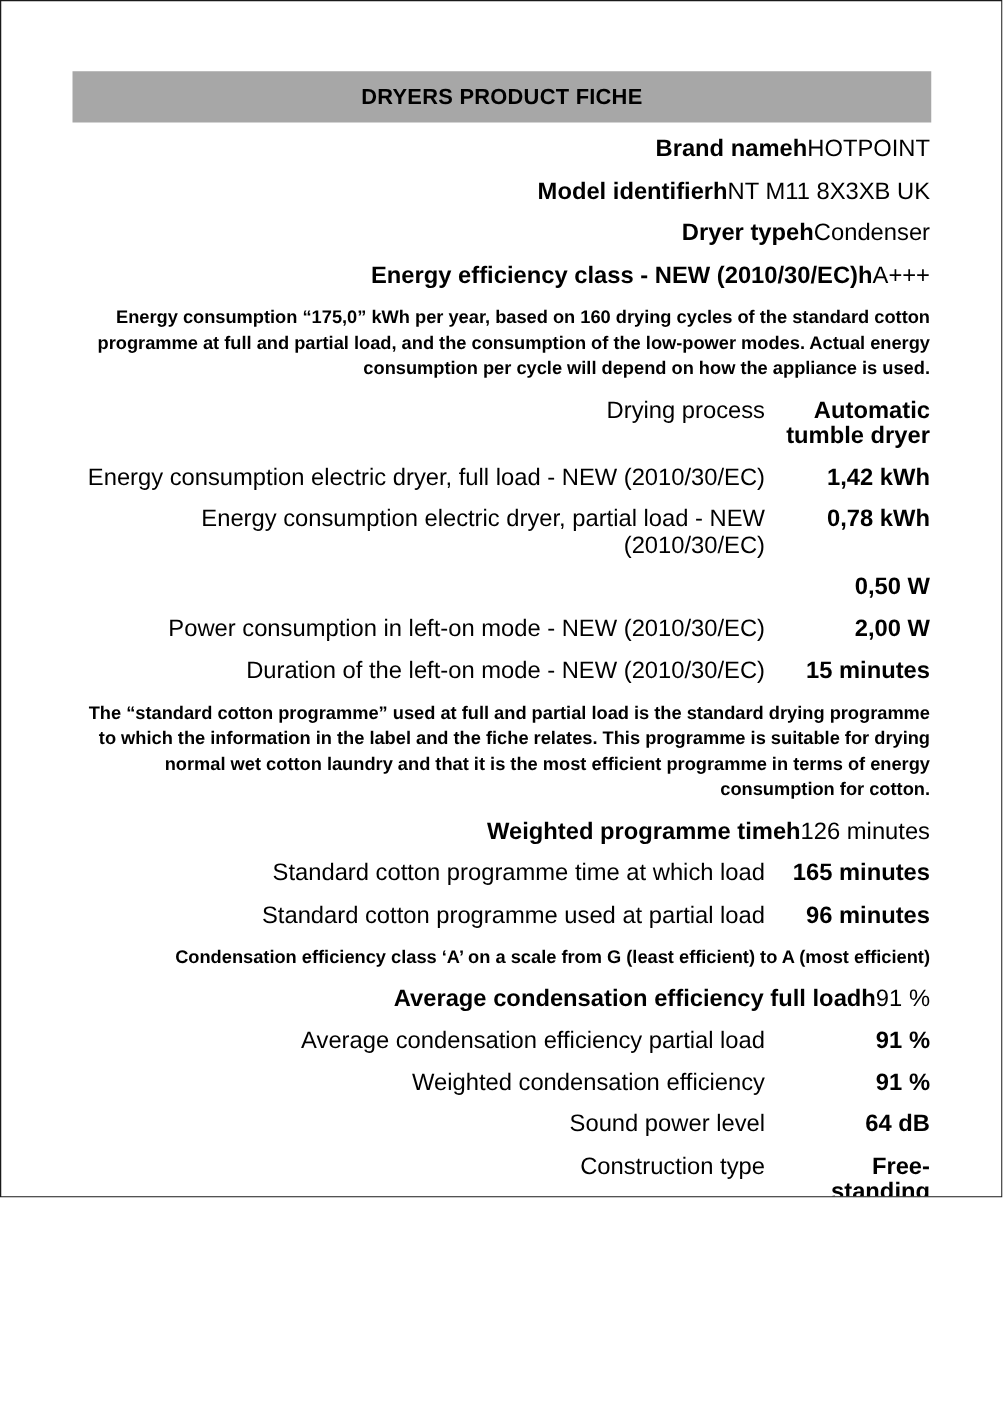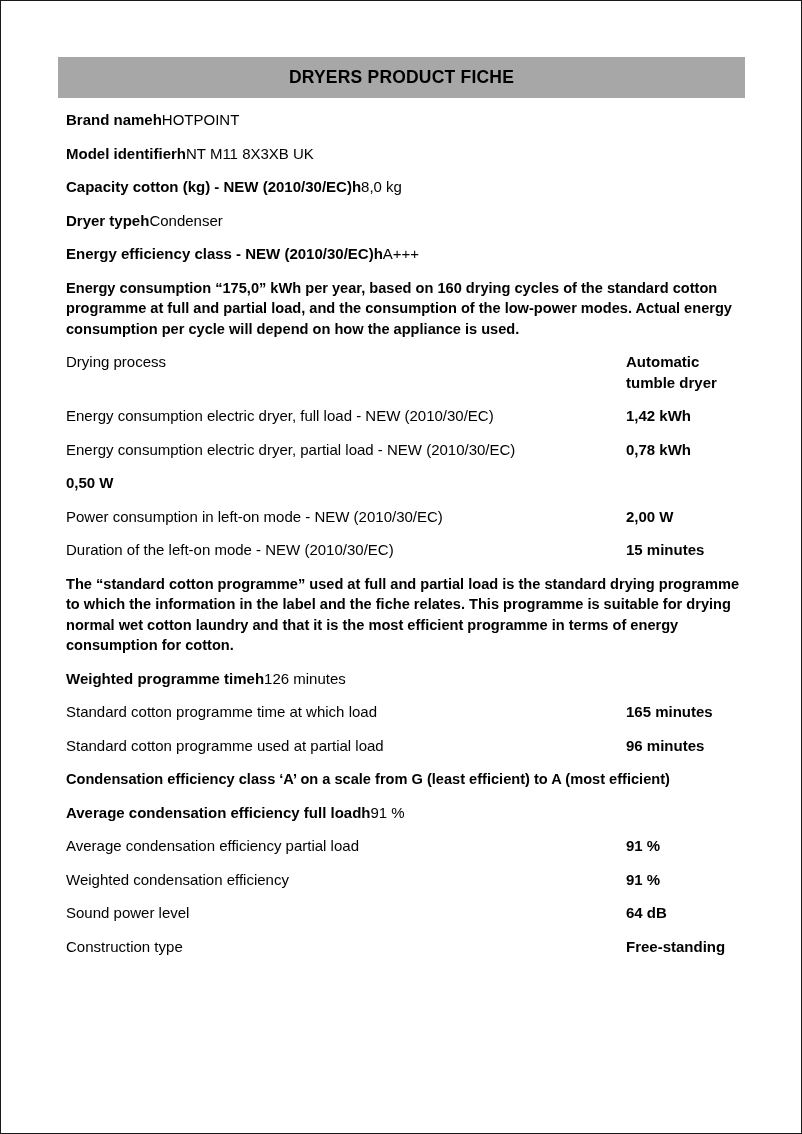--- a/index.html
+++ b/index.html
@@ -1,44 +1,45 @@
 <!DOCTYPE html>
 <html><head>
 <meta charset="utf-8">
 <style>
   html, body { margin: 0; padding: 0; background: #ffffff; }
   .page {
     width: 802px;
-    height: 1134px;
+    height: 958px;
     box-sizing: border-box;
     background: #ffffff;
     border: 1px solid #1a1a1a;
     font-family: "Liberation Sans", sans-serif;
     color: #000000;
     overflow: hidden;
+    text-align: right;
   }
   .header-bar {
     margin: 56px 56px 0 57px;
     height: 41px;
     background: #a7a7a7;
     display: flex;
     align-items: center;
     justify-content: center;
   }
   .header-title {
     font-weight: bold;
     font-size: 17.5px;
     letter-spacing: 0.2px;
     color: #000000;
   }
   .content {
     padding: 12px 57px 0 65px;
   }
   .row {
-    font-size: 15px;
+    font-size: 19px;
     line-height: 20.5px;
     margin-bottom: 13px;
   }
   .inline-row .label { font-weight: bold; }
   .inline-row .value { font-weight: normal; }
   .twocol-row { display: flex; }
   .twocol-row .label {
     font-weight: normal;
     flex: 0 0 560px;
     box-sizing: border-box;
@@ -63,21 +64,20 @@
   <div class="header-bar" style="background: rgb(167, 167, 167);">
     <div class="header-title">DRYERS PRODUCT FICHE</div>
   </div>
 
   <div class="content">
 
     <div class="row inline-row"><span class="label">Brand nameh</span><span class="value">HOTPOINT</span></div>
 
     <div class="row inline-row"><span class="label">Model identifierh</span><span class="value">NT M11 8X3XB UK</span></div>
 
-    <div class="row inline-row"><span class="label">Capacity cotton (kg) - NEW (2010/30/EC)h</span><span class="value">8,0 kg</span></div>
 
     <div class="row inline-row"><span class="label">Dryer typeh</span><span class="value">Condenser</span></div>
 
     <div class="row inline-row"><span class="label">Energy efficiency class - NEW (2010/30/EC)h</span><span class="value">A+++</span></div>
 
     <div class="paragraph">Energy consumption “175,0” kWh per year, based on 160 drying cycles of the standard cotton programme at full and partial load, and the consumption of the low-power modes. Actual energy consumption per cycle will depend on how the appliance is used.</div>
 
     <div class="row twocol-row">
         <span class="label">Drying process</span>
         <span class="value">Automatic tumble dryer</span>

